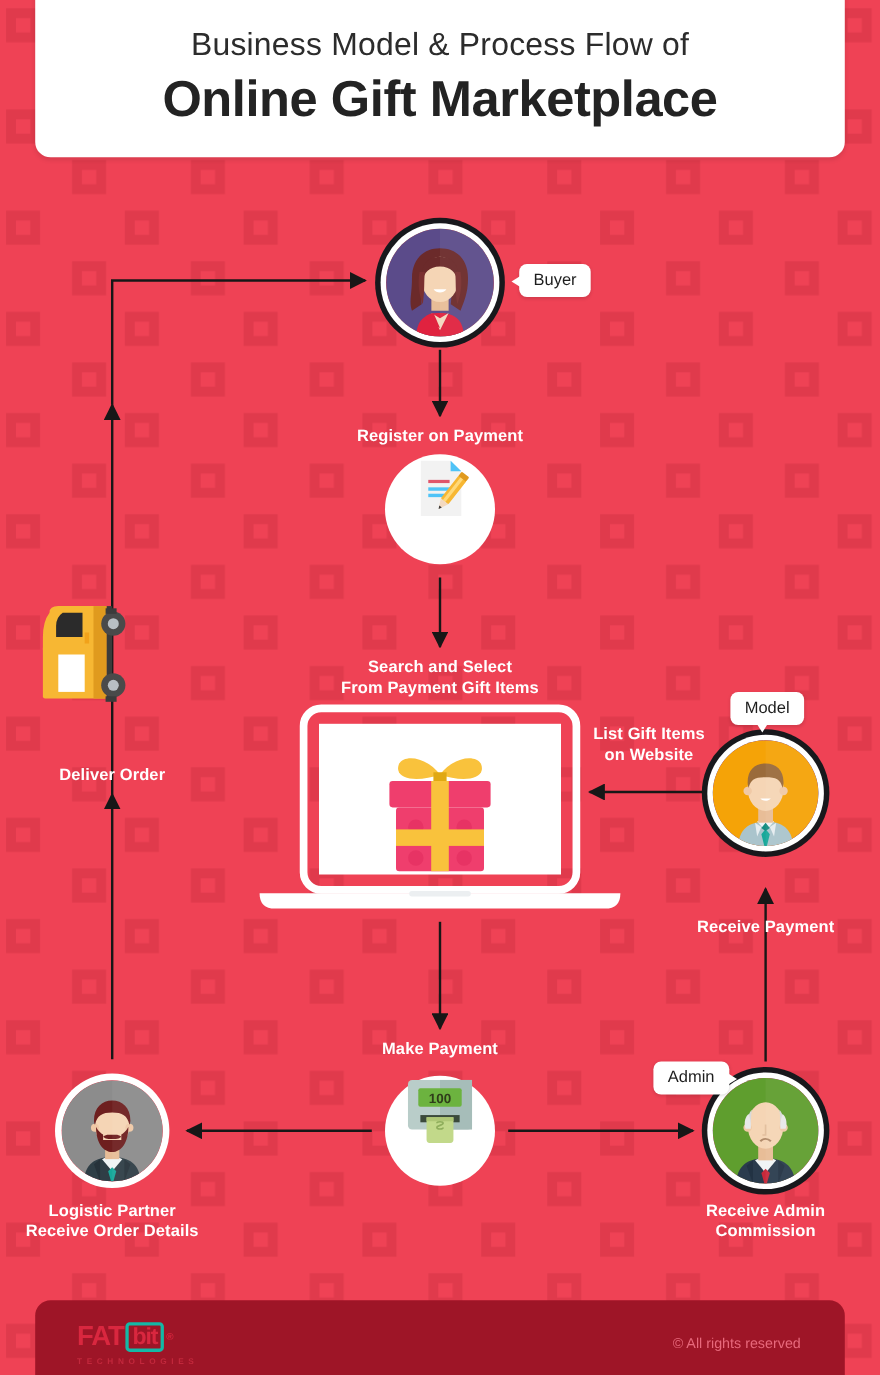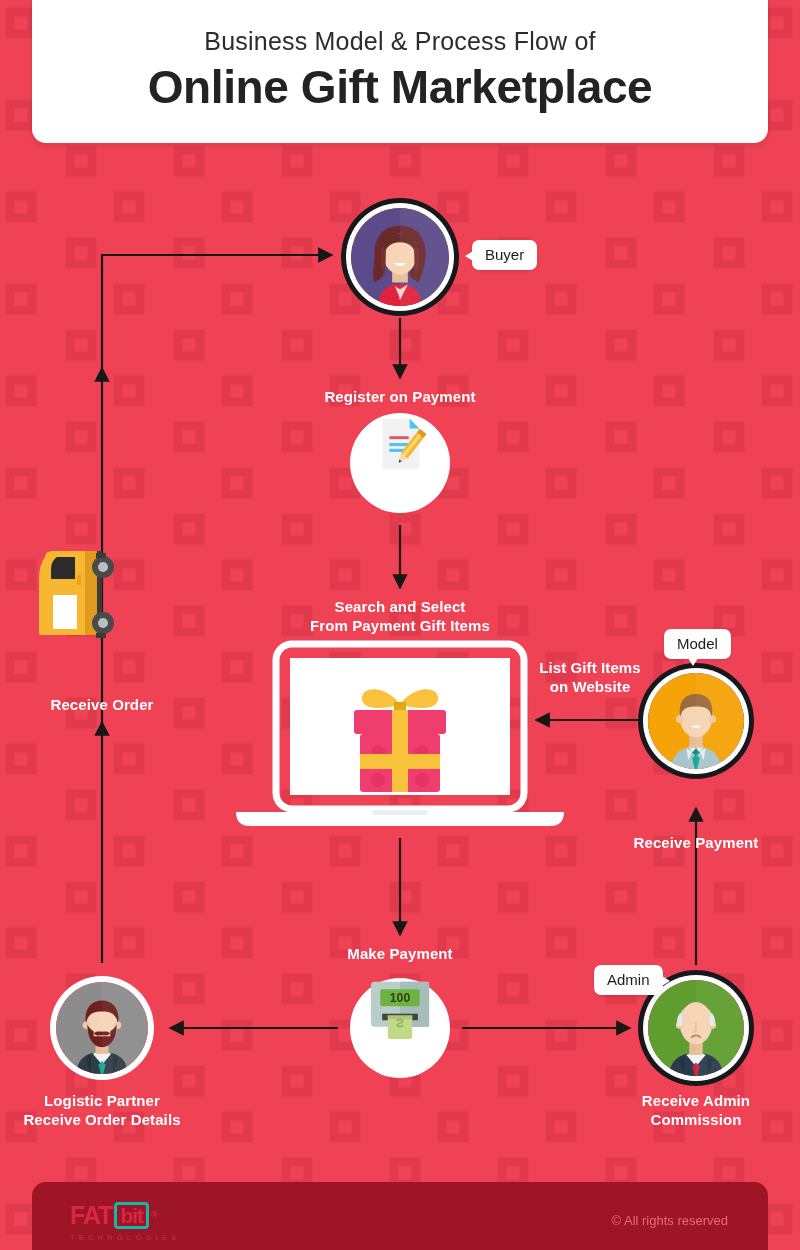--- a/index.html
+++ b/index.html
@@ -17,21 +17,21 @@
 
   
   .title-card{
     position:absolute;left:32px;top:-12px;width:736px;height:155px;
     background:#ffffff;border-radius:0 0 14px 14px;
     z-index:5;
     display:flex;flex-direction:column;align-items:center;justify-content:center;
     box-shadow:0 2px 5px rgba(0,0,0,.10);
   }
   .title-line1{
-    font-size:25px;color:#2c2c2c;font-weight:400;letter-spacing:.2px;
+    font-size:29px;color:#2c2c2c;font-weight:400;letter-spacing:.2px;
     margin-top:10px;line-height:1.1;
   }
   .title-line2{
     font-size:46px;color:#232323;font-weight:bold;letter-spacing:-.4px;
     margin-top:7px;line-height:1.08;
   }
 
   
   .footer{
     position:absolute;left:32px;top:1182px;width:736px;height:80px;
@@ -354,21 +354,21 @@
       <rect x="64" y="6" width="5" height="84" fill="#3b3b3b"></rect>
 
       <circle cx="70" cy="22" r="11" fill="#4a4a4a"></circle>
       <circle cx="70" cy="22" r="5" fill="#b8bfc4"></circle>
       <circle cx="70" cy="78" r="11" fill="#4a4a4a"></circle>
       <circle cx="70" cy="78" r="5" fill="#b8bfc4"></circle>
       <rect x="63" y="8" width="10" height="5" fill="#3b3b3b"></rect>
       <rect x="63" y="88" width="10" height="5" fill="#3b3b3b"></rect>
     </svg>
   </div>
-  <div class="caption" style="left:12px;top:695px;width:180px;">Receive Order</div>
+  <div class="caption" style="left:12px;top:695px;width:180px;">Deliver Order</div>
 
   <div class="footer">
     <div class="footer-logo">
       <div class="fatbit-word">
         <span>FAT</span>
         <span class="fatbit-bit">bit</span>
         <span class="fatbit-reg">®</span>
       </div>
       <div class="fatbit-sub">TECHNOLOGIES</div>
     </div>

